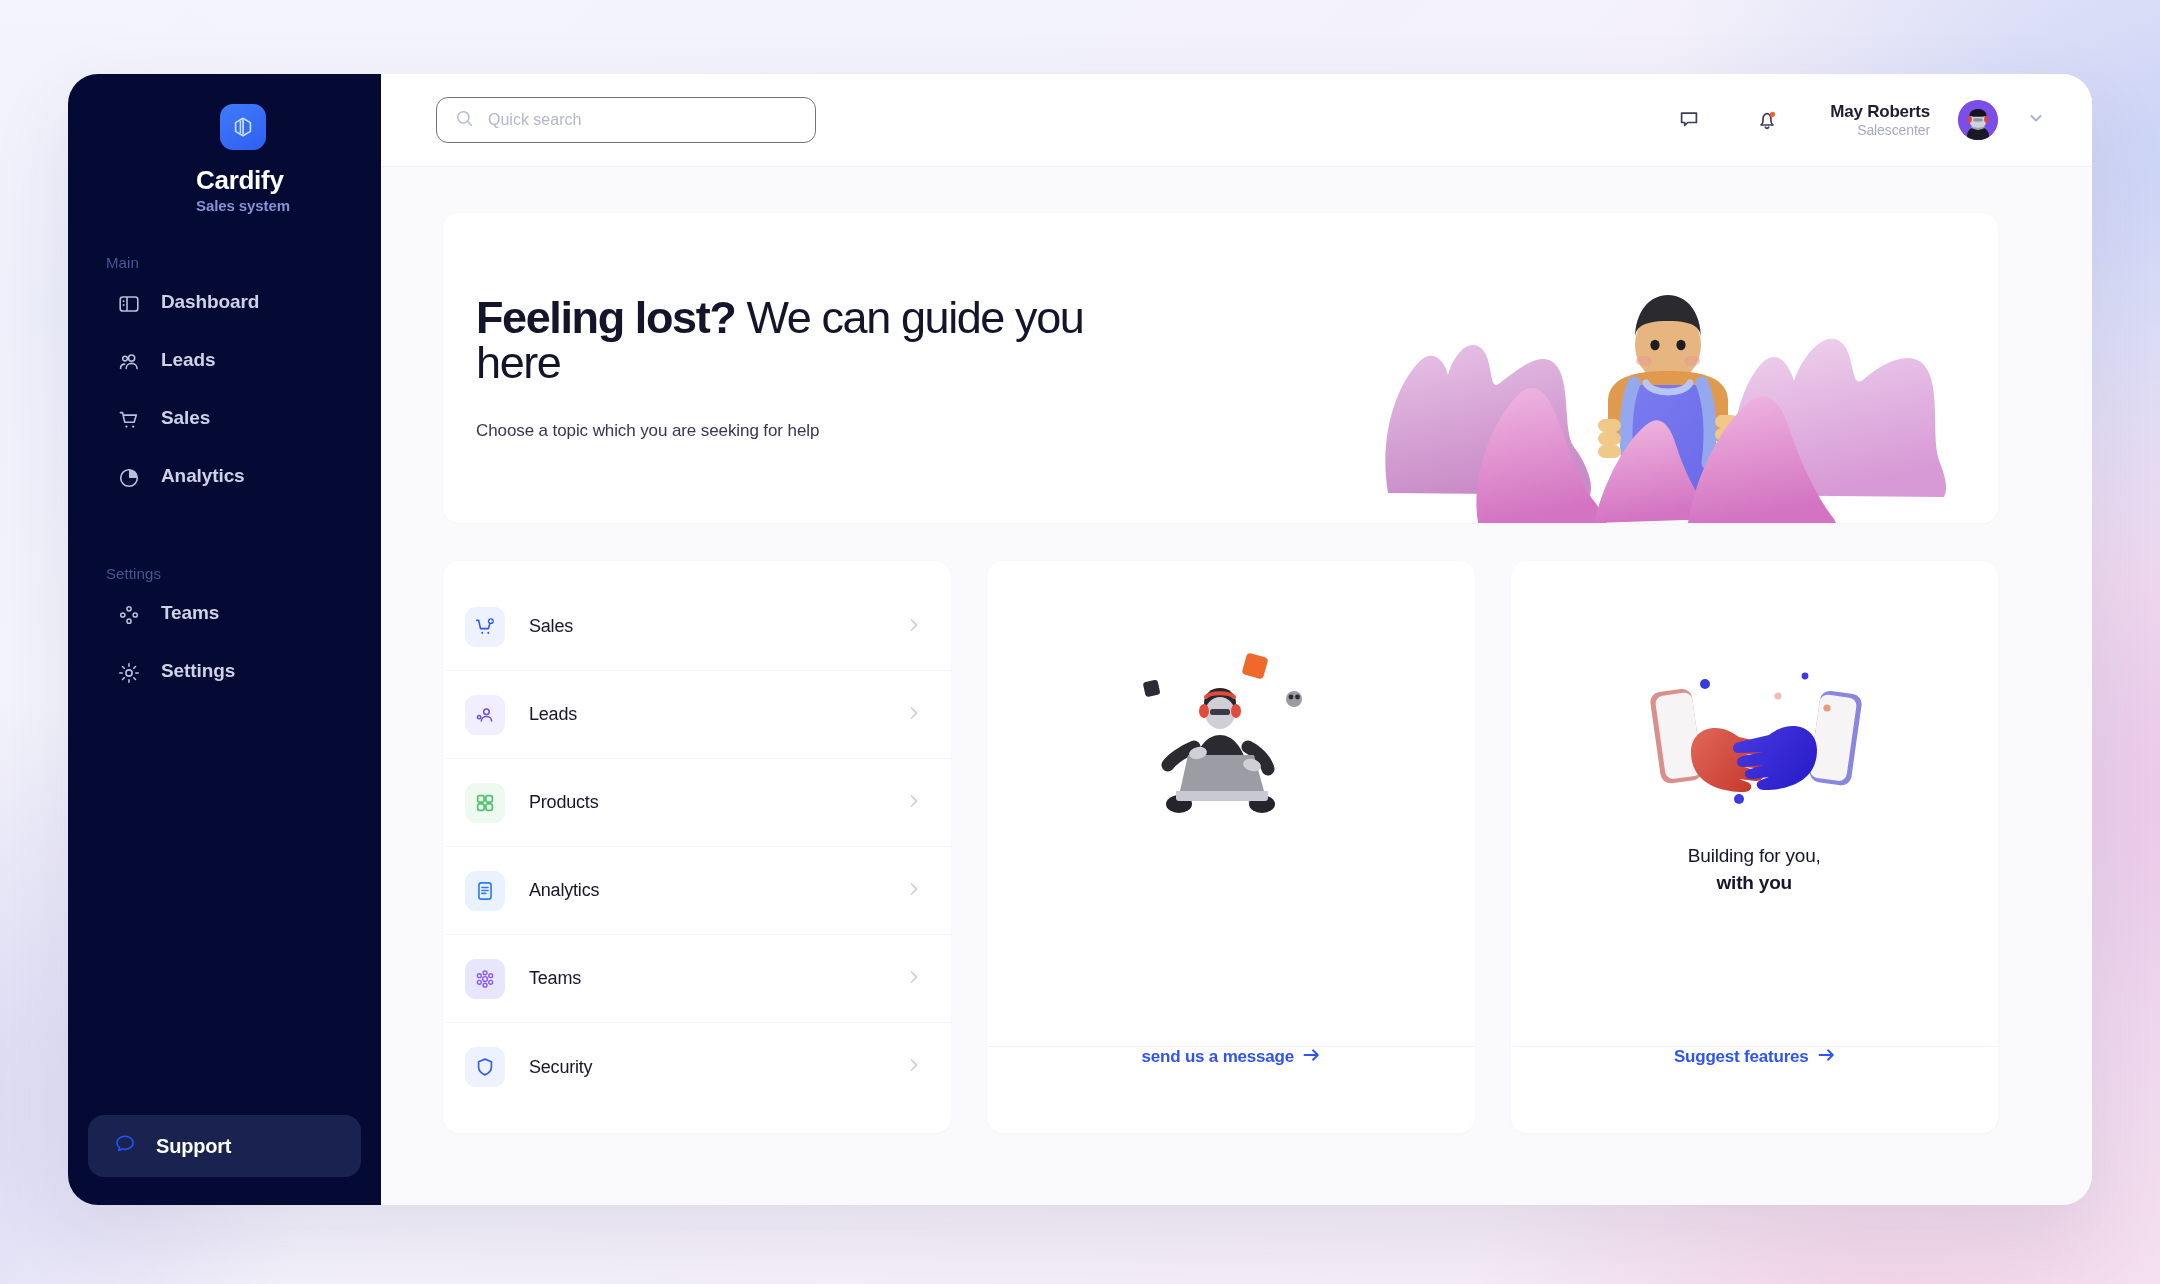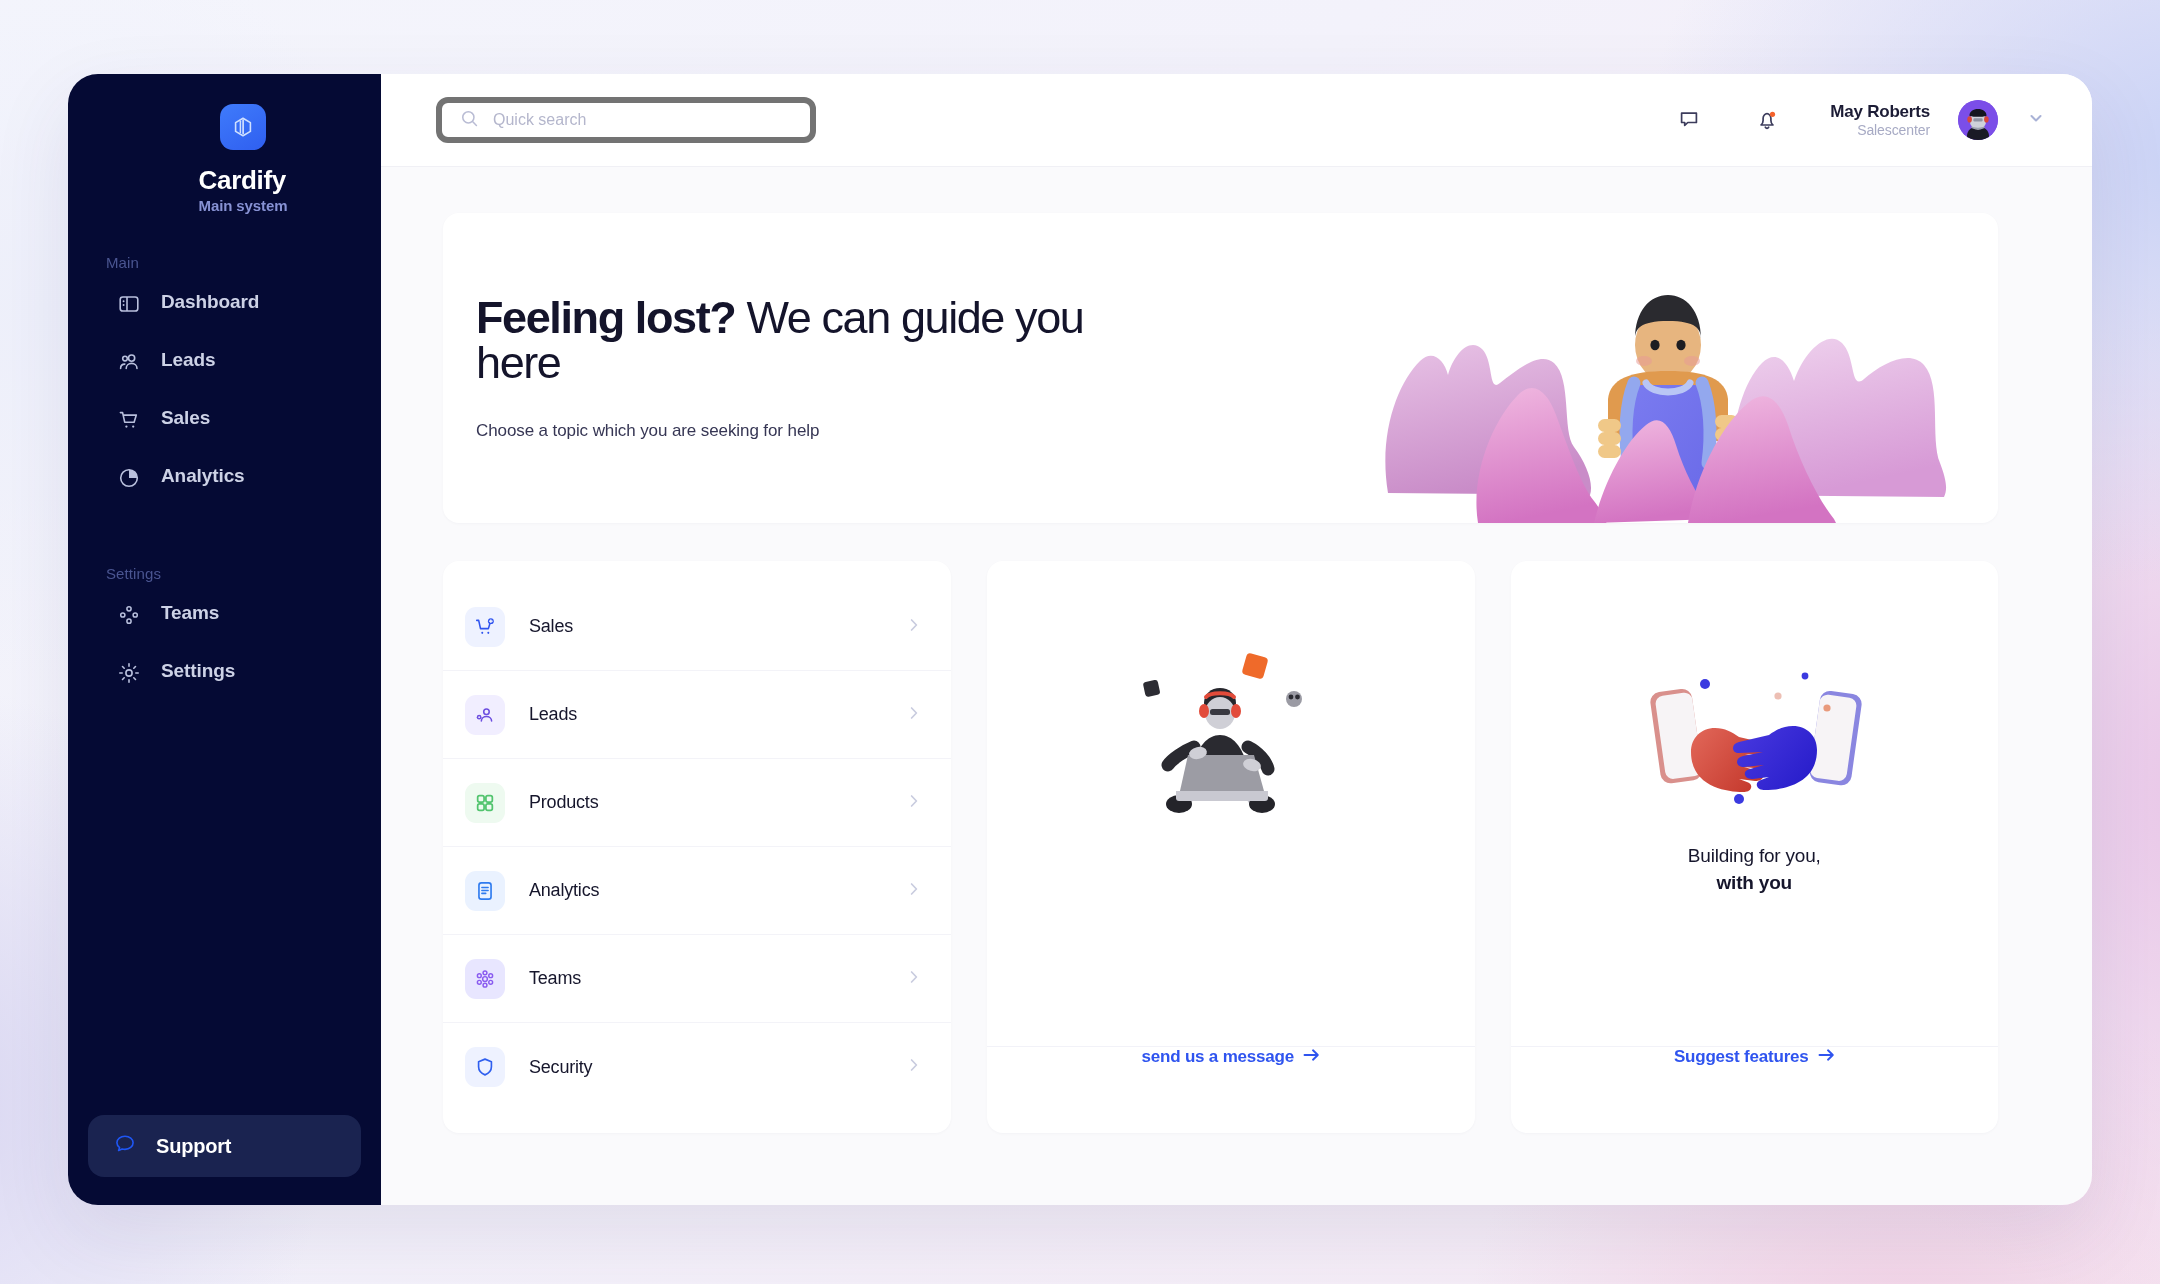--- a/index.html
+++ b/index.html
@@ -139,21 +139,21 @@
     flex: 0 0 93px;
     background: #ffffff;
     border-bottom: 1px solid #f0f0f5;
     display: flex;
     align-items: center;
     padding: 0 46px 0 55px;
   }
   .search-box {
     width: 380px;
     height: 46px;
-    border: 6px solid #737373;
+    border: 1px solid #737373;
     border-radius: 12px;
     background: #ffffff;
     display: flex;
     align-items: center;
     gap: 14px;
     padding: 0 18px;
   }
   .search-input {
     border: none;
     outline: none;
@@ -342,21 +342,21 @@
     <div class="brand">
       <div class="brand-logo">
         <svg width="26" height="26" viewBox="0 0 26 26" fill="none">
           <path d="M13 4.2 L20.4 8.6 L20.4 17.4 L13 21.8 L5.6 17.4 L5.6 8.6 Z" stroke="#cfe0ff" stroke-width="1.6" stroke-linejoin="round" fill="none"></path>
           <path d="M10.4 7.2 L10.4 18.6" stroke="#cfe0ff" stroke-width="1.5" stroke-linecap="round"></path>
           <path d="M13.1 6.0 L13.1 19.4" stroke="#e6efff" stroke-width="1.5" stroke-linecap="round"></path>
         </svg>
       </div>
       <div class="brand-text">
         <div class="brand-name">Cardify</div>
-        <div class="brand-sub">Main system</div>
+        <div class="brand-sub">Sales system</div>
       </div>
     </div>
 
     <div class="nav-section-label">Main</div>
 
     <div class="nav-item">
       <span class="nav-icon">
         <svg width="24" height="24" viewBox="0 0 24 24" fill="none">
           <rect x="3.2" y="5" width="17.6" height="14" rx="2.6" stroke="#b9c0dd" stroke-width="1.6"></rect>
           <path d="M10 5 L10 19" stroke="#b9c0dd" stroke-width="1.6"></path>

